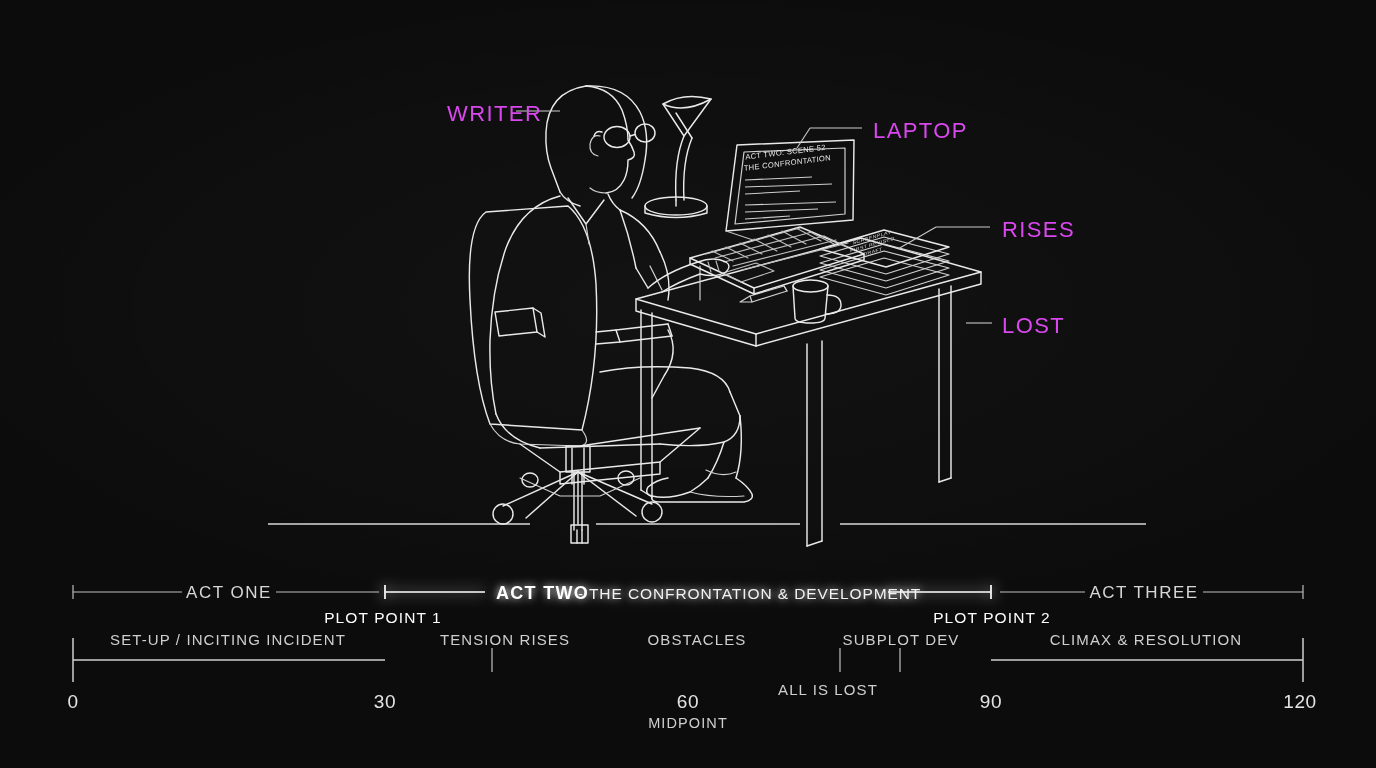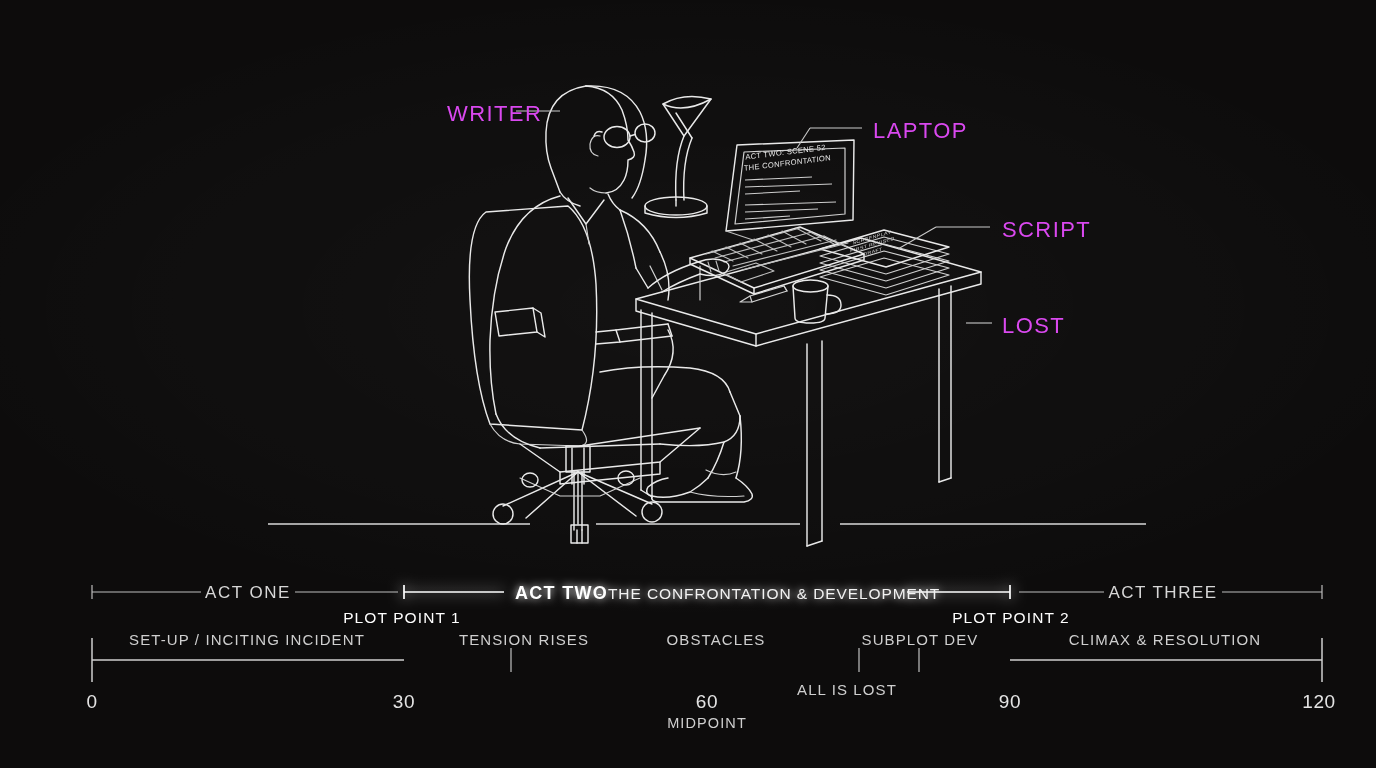--- a/index.html
+++ b/index.html
@@ -52,21 +52,21 @@
     letter-spacing:.3px;
   }
   .covtext{
     fill:#d2d2d2;
     font-family:"Liberation Sans", sans-serif;
     font-size:5.6px;
     letter-spacing:.3px;
   }
 
   
-  #timeline{position:absolute;left:0;top:560px;width:1156px;height:208px;margin-left:19px;}
+  #timeline{position:absolute;left:0;top:560px;width:1156px;height:208px;}
   #timeline svg{display:block;width:1376px;height:208px;}
 
   .axis{fill:none;stroke:#cfcfcf;stroke-width:1.6;}
   .axis-hot{fill:none;stroke:#ffffff;stroke-width:2.6;}
   .tick{fill:none;stroke:#cfcfcf;stroke-width:1.5;}
   .tick-hot{fill:none;stroke:#ffffff;stroke-width:2.4;}
   .tick-minor{fill:none;stroke:#b4b4b4;stroke-width:1.3;}
   .brk{fill:none;stroke:#bdbdbd;stroke-width:1.2;}
   .brk-hot{fill:none;stroke:#ffffff;stroke-width:1.7;}
 
@@ -312,21 +312,21 @@
         <path class="lead" d="M810 128 L 862 128"></path>
         <path class="lead" d="M810 128 L 797 148"></path>
         <path class="lead" d="M936 227 L 990 227"></path>
         <path class="lead" d="M936 227 L 898 249"></path>
         <path class="lead" d="M966 323 L 992 323"></path>
       </g>
     </svg>
 
     <div class="callout" style="left:447px;top:101px;">WRITER</div>
     <div class="callout" style="left:852px;top:118px;margin-left:21px;">LAPTOP</div>
-    <div class="callout" style="left:1002px;top:217px;">SCRIPT</div>
+    <div class="callout" style="left:1002px;top:217px;">RISES</div>
     <div class="callout" style="left:1002px;top:313px;">LOST</div>
   </div>
 
   <div id="timeline">
     <svg viewBox="0 0 1376 208" xmlns="http://www.w3.org/2000/svg">
       <defs>
         <filter id="tglow" x="-80%" y="-300%" width="260%" height="700%">
           <feGaussianBlur stdDeviation="5" result="b1"></feGaussianBlur>
           <feMerge>
               <feMergeNode in="b1"></feMergeNode>

